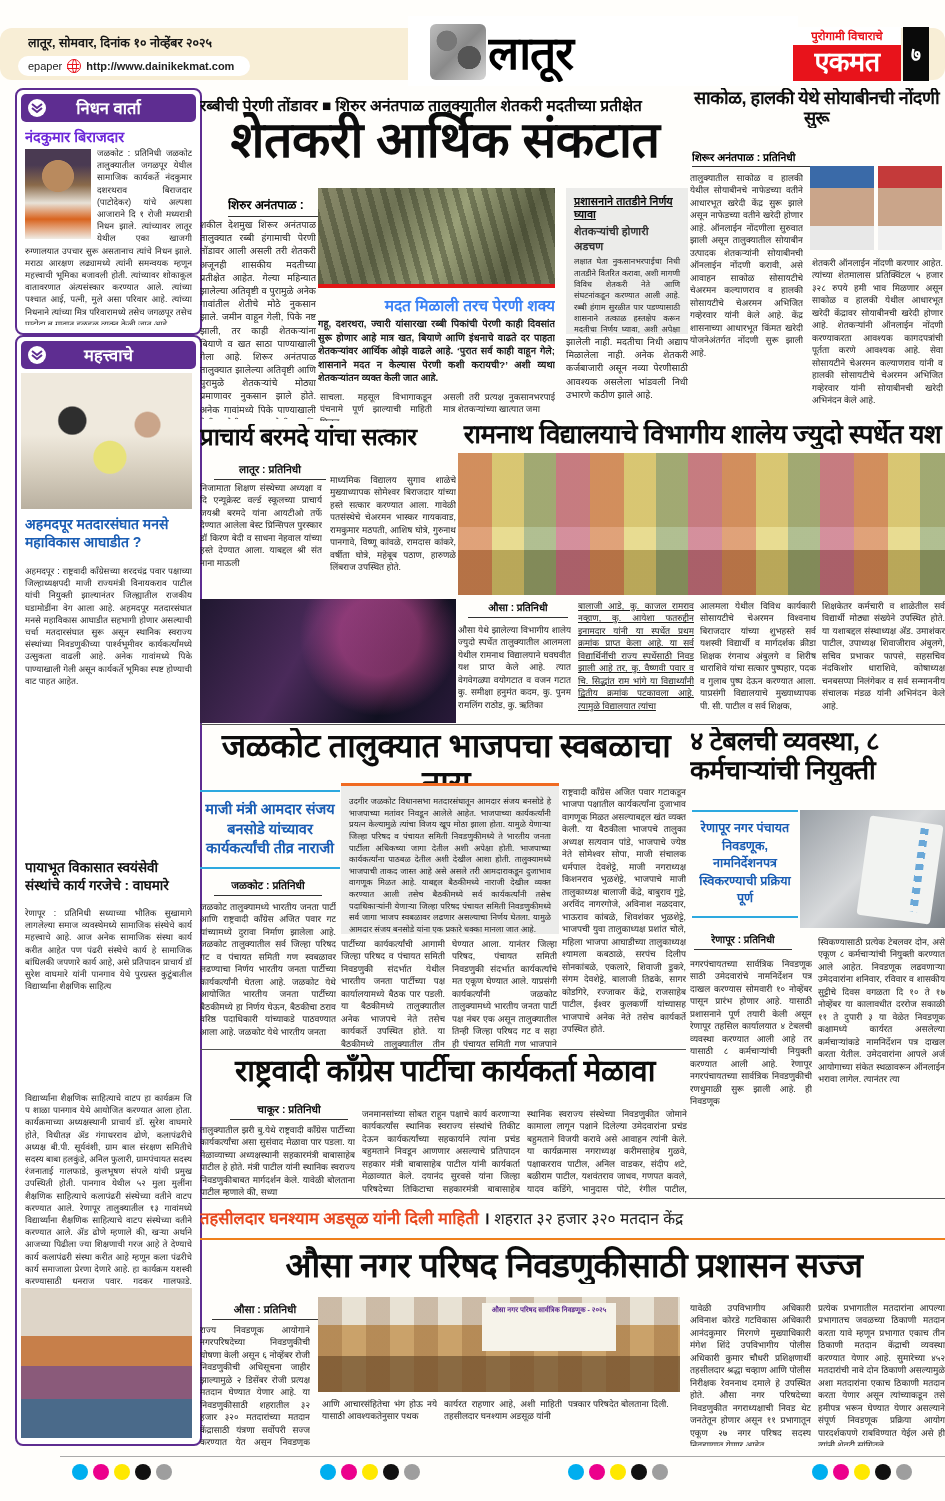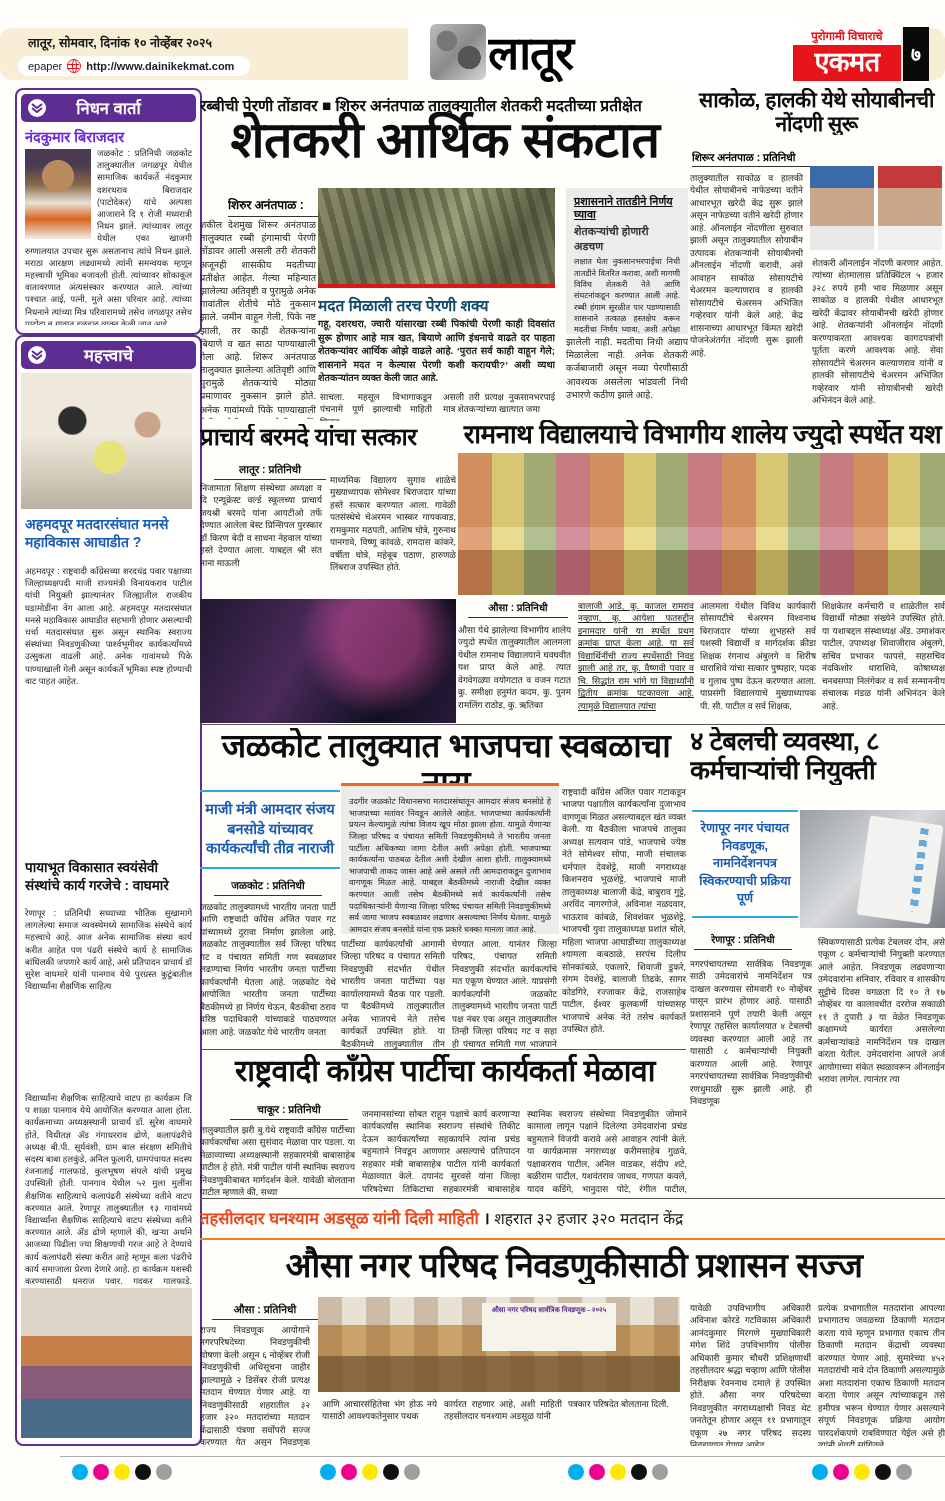--- a/index.html
+++ b/index.html
@@ -130,33 +130,33 @@
     <span>रब्बीची पेरणी तोंडावर</span>
     <span>■</span>
     <span>शिरुर अनंतपाळ तालुक्यातील शेतकरी मदतीच्या प्रतीक्षेत</span>
   </div>
   <div class="abs hl" style="left:197px;top:112px;width:496px;height:82px;font-size:50px;text-align:center;">शेतकरी आर्थिक संकटात</div>
 
   <div class="abs" style="left:228px;top:196px;width:106px;font-size:12px;font-weight:700;border-bottom:1.5px solid #333;padding-bottom:3px;">शिरुर अनंतपाळ :</div>
   <div class="abs body-txt" style="left:200px;top:219px;width:116px;height:200px;font-size:9.3px;">शकील देशमुख शिरूर अनंतपाळ तालुक्यात रब्बी हंगामाची पेरणी तोंडावर आली असली तरी शेतकरी अजूनही शासकीय मदतीच्या प्रतीक्षेत आहेत. गेल्या महिन्यात झालेल्या अतिवृष्टी व पुरामुळे अनेक गावांतील शेतीचे मोठे नुकसान झाले. जमीन वाहून गेली, पिके नष्ट झाली, तर काही शेतकऱ्यांना बियाणे व खत साठा पाण्याखाली गेला आहे. शिरूर अनंतपाळ तालुक्यात झालेल्या अतिवृष्टी आणि पुरामुळे शेतकऱ्यांचे मोठ्या प्रमाणावर नुकसान झाले होते. अनेक गावांमध्ये पिके पाण्याखाली गेली. शेती वाहून गेली आणि जमिनीवर गाळ</div>
 
   <div class="abs photo ph-flood" style="left:318px;top:188px;width:237px;height:96px;"></div>
-  <div class="abs" style="left:318px;top:294px;width:237px;font-size:15.5px;font-weight:800;text-align:left;color:#0c4a6e;">मदत मिळाली तरच पेरणी शक्य</div>
+  <div class="abs" style="left:318px;top:294px;width:237px;font-size:15.5px;font-weight:800;text-align:right;color:#3b82f6;">मदत मिळाली तरच पेरणी शक्य</div>
   <div class="abs body-txt body-bold" style="left:318px;top:317px;width:237px;height:64px;font-size:9.6px;">गहू, दशरथरा, ज्वारी यांसारखा रब्बी पिकांची पेरणी काही दिवसांत सुरू होणार आहे मात्र खत, बियाणे आणि इंधनाचे वाढते दर पाहता शेतकऱ्यांवर आर्थिक ओझे वाढले आहे. ‘पुरात सर्व काही वाहून गेले; शासनाने मदत न केल्यास पेरणी कशी करायची?’ अशी व्यथा शेतकऱ्यांतून व्यक्त केली जात आहे.</div>
   <div class="abs body-txt" style="left:320px;top:391px;width:112px;height:30px;">साचला. महसूल विभागाकडून पंचनामे पूर्ण झाल्याची माहिती मिळत</div>
   <div class="abs body-txt" style="left:443px;top:391px;width:112px;height:30px;">असली तरी प्रत्यक्ष नुकसानभरपाई मात्र शेतकऱ्यांच्या खात्यात जमा</div>
 
   <div class="abs gray-box" style="left:566px;top:188px;width:106px;height:132px;">
     <div style="font-size:11px;font-weight:800;color:#0d0d0d;line-height:1.15;text-decoration:underline;">प्रशासनाने तातडीने निर्णय घ्यावा</div>
     <div style="font-size:11px;font-weight:700;color:#333;margin:3px 0;">शेतकऱ्यांची होणारी अडचण</div>
     <div class="body-txt" style="font-size:8px;">लक्षात घेता नुकसानभरपाईचा निधी तातडीने वितरित करावा, अशी मागणी विविध शेतकरी नेते आणि संघटनांकडून करण्यात आली आहे. रब्बी हंगाम सुरळीत पार पडण्यासाठी शासनाने तत्काळ हस्तक्षेप करून मदतीचा निर्णय घ्यावा, अशी अपेक्षा शेतकऱ्यांनी व्यक्त केली आहे</div>
   </div>
   <div class="abs body-txt" style="left:566px;top:336px;width:122px;height:84px;font-size:9.3px;">झालेली नाही. मदतीचा निधी अद्याप मिळालेला नाही. अनेक शेतकरी कर्जबाजारी असून नव्या पेरणीसाठी आवश्यक असलेला भांडवली निधी उभारणे कठीण झाले आहे.</div>
 
-  <div class="abs hl" style="left:688px;top:88px;width:257px;font-size:21px;text-align:center;">साकोळ, हालकी येथे सोयाबीनची नोंदणी सुरू</div>
+  <div class="abs hl" style="left:688px;top:88px;width:257px;font-size:18px;text-align:center;">साकोळ, हालकी येथे सोयाबीनची नोंदणी सुरू</div>
   <div class="abs" style="left:692px;top:150px;width:122px;font-size:10.5px;font-weight:700;border-bottom:1.5px solid #333;padding-bottom:2px;">शिरूर अनंतपाळ : प्रतिनिधी</div>
   <div class="abs photo ph-head-blue" style="left:810px;top:166px;width:64px;height:84px;"></div>
   <div class="abs photo ph-head-red" style="left:878px;top:166px;width:64px;height:84px;"></div>
   <div class="abs body-txt" style="left:690px;top:172px;width:113px;height:246px;">तालुक्यातील साकोळ व हालकी येथील सोयाबीनचे नाफेडच्या वतीने आधारभूत खरेदी केंद्र सुरू झाले असून नाफेडच्या वतीने खरेदी होणार आहे. ऑनलाईन नोंदणीला सुरुवात झाली असून तालुक्यातील सोयाबीन उत्पादक शेतकऱ्यांनी सोयाबीनची ऑनलाईन नोंदणी करावी, असे आवाहन साकोळ सोसायटीचे चेअरमन कल्याणराव व हालकी सोसायटीचे चेअरमन अभिजित गव्हेरवार यांनी केले आहे. केंद्र शासनाच्या आधारभूत किंमत खरेदी योजनेअंतर्गत नोंदणी सुरू झाली आहे.</div>
   <div class="abs body-txt" style="left:812px;top:257px;width:131px;height:161px;">शेतकरी ऑनलाईन नोंदणी करणार आहेत. त्यांच्या शेतमालास प्रतिक्विंटल ५ हजार ३२८ रुपये हमी भाव मिळणार असून साकोळ व हालकी येथील आधारभूत खरेदी केंद्रावर सोयाबीनची खरेदी होणार आहे. शेतकऱ्यांनी ऑनलाईन नोंदणी करण्याकरता आवश्यक कागदपत्रांची पूर्तता करणे आवश्यक आहे. सेवा सोसायटीने चेअरमन कल्याणराव यांनी व हालकी सोसायटीचे चेअरमन अभिजित गव्हेरवार यांनी सोयाबीनची खरेदी अभिनंदन केले आहे.</div>
 
   <div class="abs hl" style="left:200px;top:424px;width:256px;font-size:24px;">प्राचार्य बरमदे यांचा सत्कार</div>
   <div class="abs byline" style="left:214px;top:462px;width:112px;">लातूर : प्रतिनिधी</div>
   <div class="abs body-txt" style="left:200px;top:482px;width:122px;height:114px;">निजामाता शिक्षण संस्थेच्या अध्यक्षा व दि एन्यूक्रेस्ट वर्ल्ड स्कूलच्या प्राचार्य जयश्री बरमदे यांना आयटीओ तर्फे देण्यात आलेला बेस्ट प्रिन्सिपल पुरस्कार डॉ किरण बेदी व साधना नेहवाल यांच्या हस्ते देण्यात आला. याबद्दल श्री संत नाना माऊली</div>
   <div class="abs body-txt" style="left:330px;top:474px;width:126px;height:122px;">माध्यमिक विद्यालय सुगाव शाळेचे मुख्याध्यापक सोमेश्वर बिराजदार यांच्या हस्ते सत्कार करण्यात आला. गावेळी पतसंस्थेचे चेअरमन भास्कर गायकवाड, रामकुमार मठपती, आशिष घोत्रे, गुरुनाथ पानगावे, विष्णू कांवळे, रामदास कांकरे, वर्षीता घोत्रे, महेबूब पठाण, हारुणळे लिंबराज उपस्थित होते.</div>

